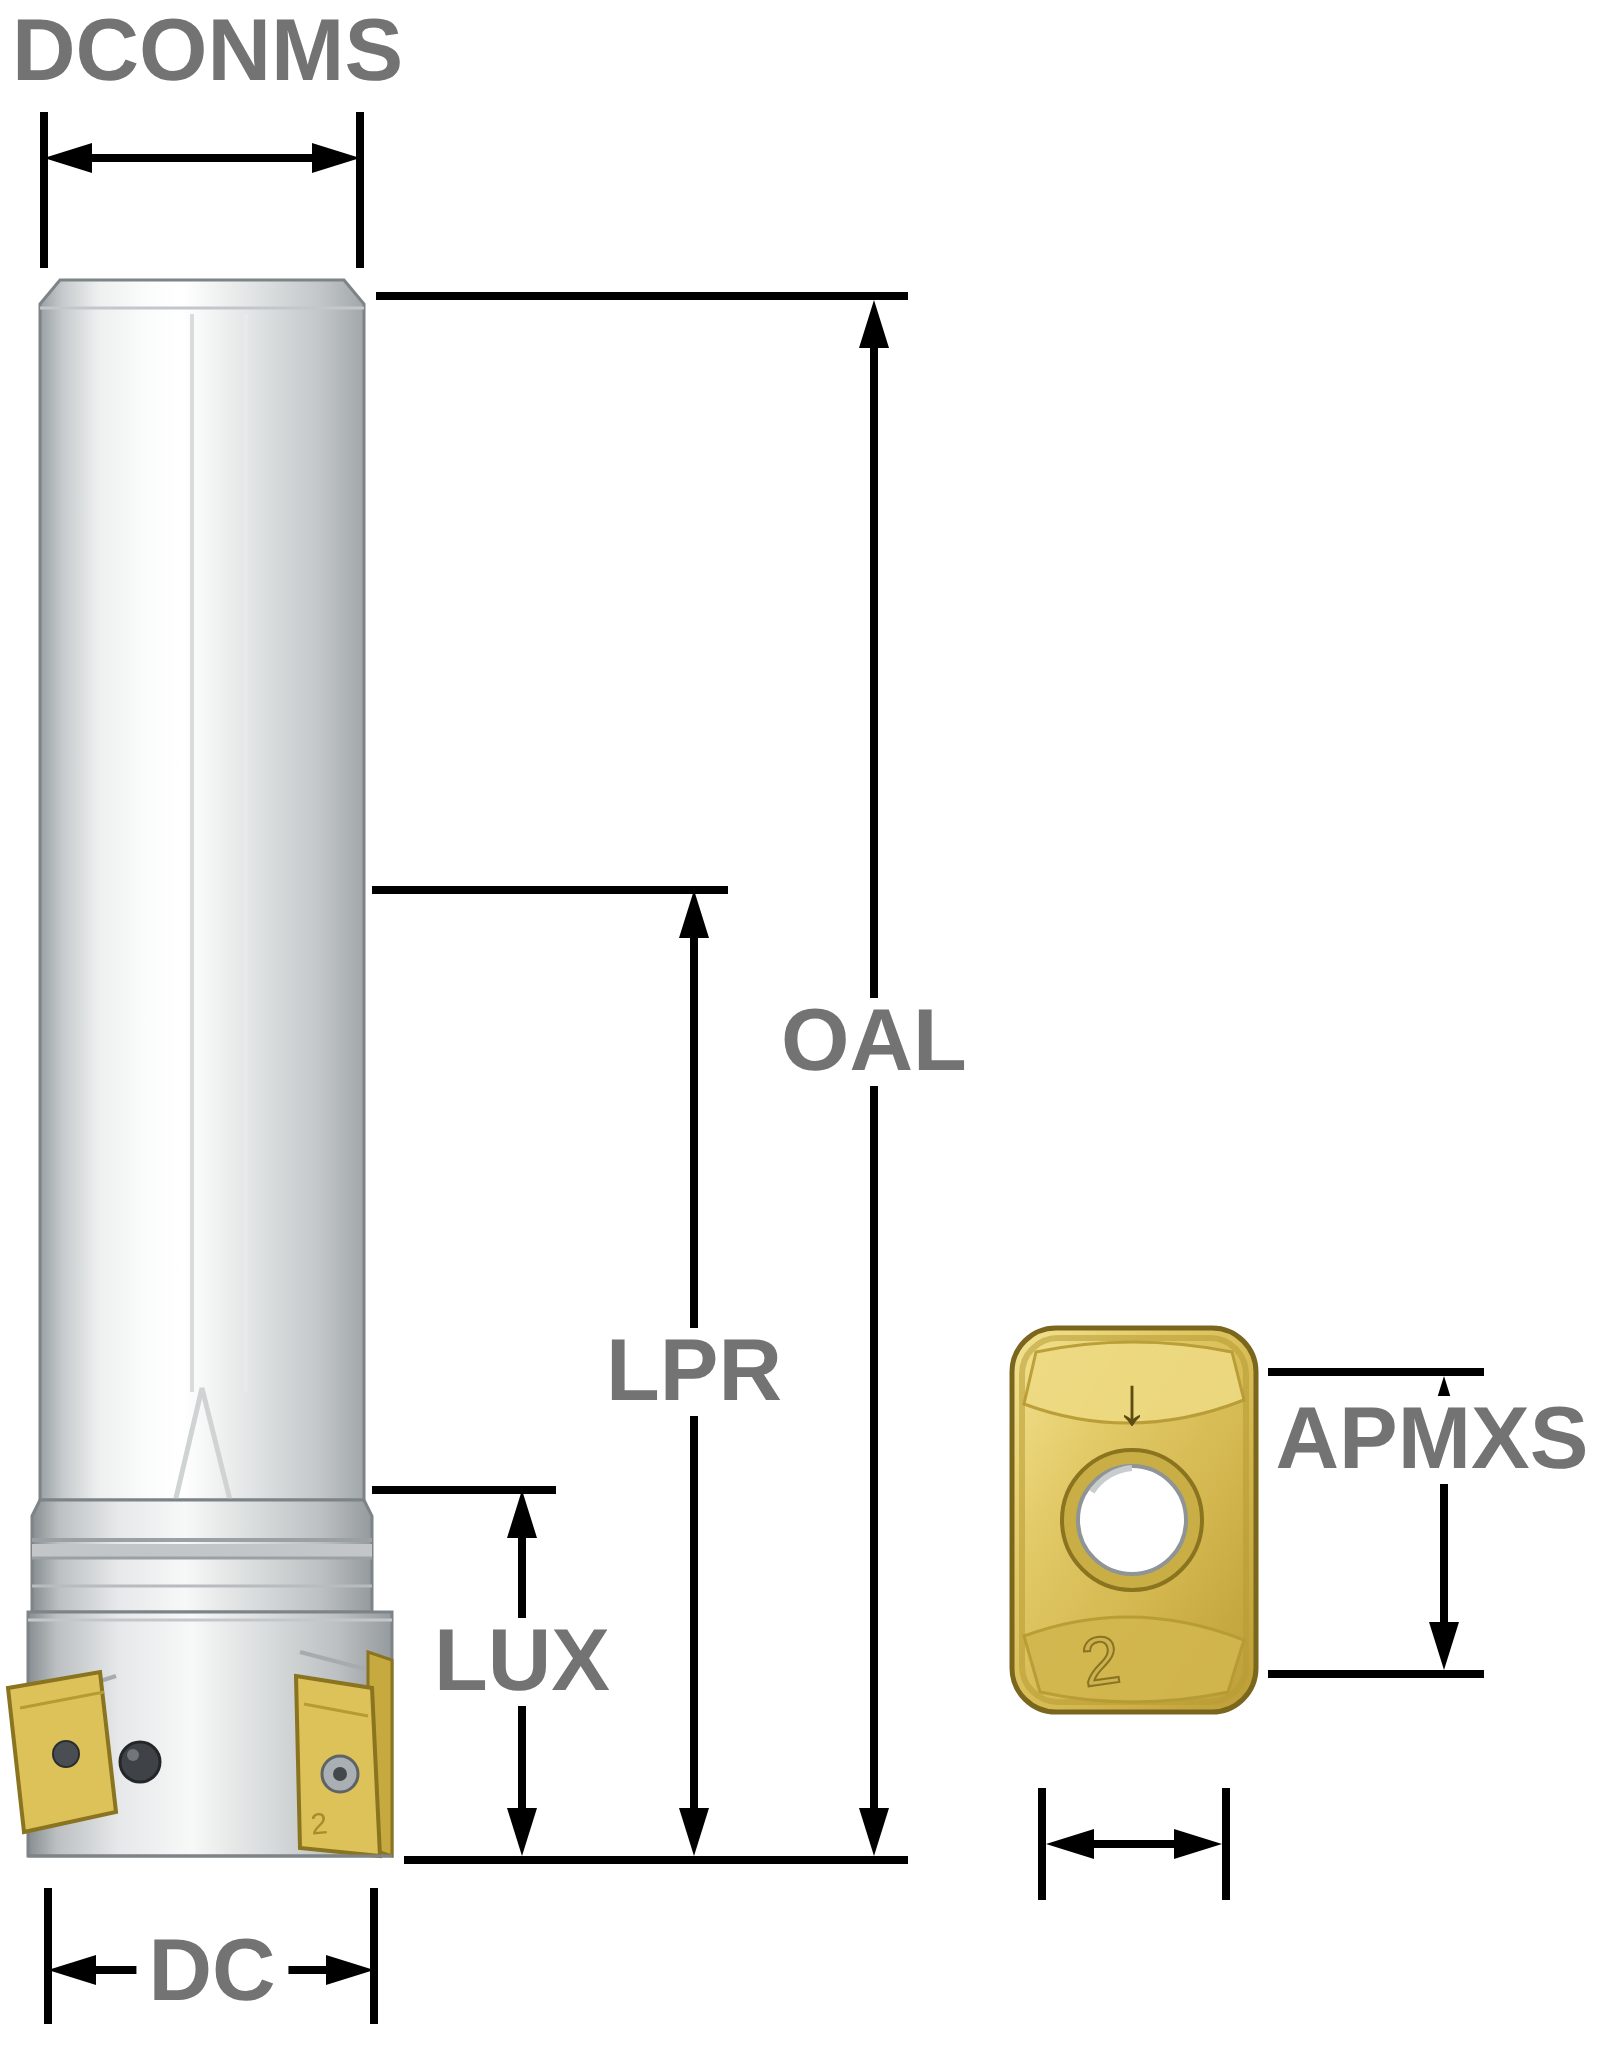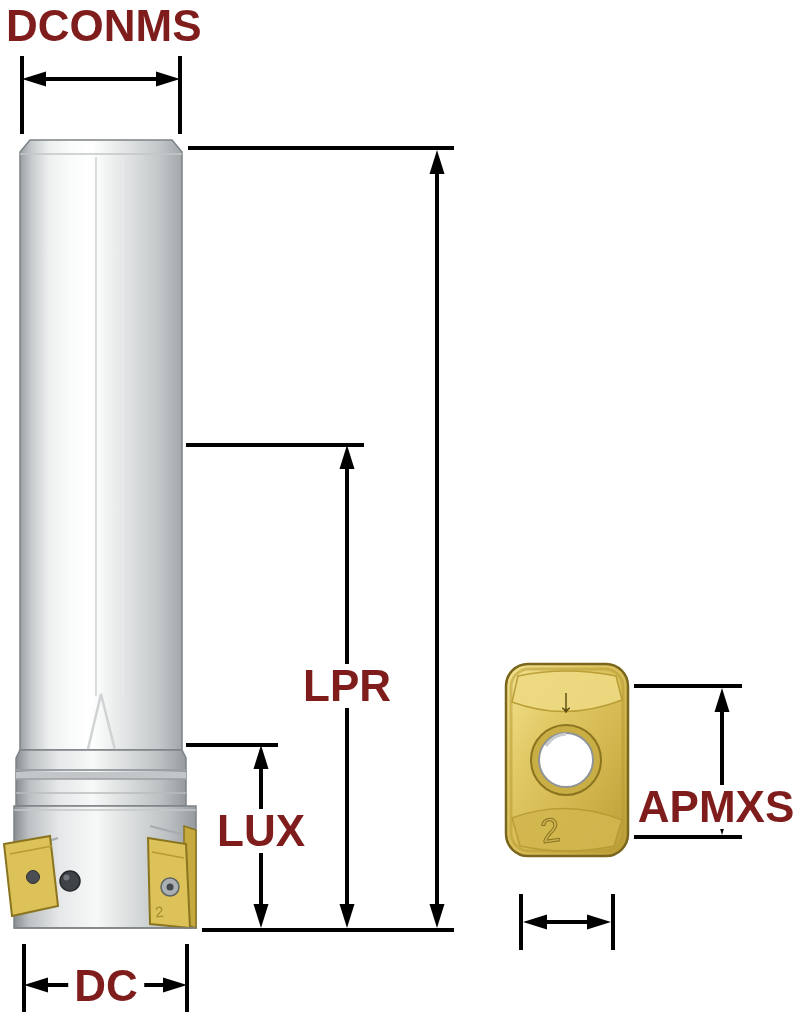--- a/index.html
+++ b/index.html
@@ -11,21 +11,21 @@
     font-family:"Liberation Sans", sans-serif;
   }
   #drawing { position:absolute; left:0; top:0; width:809px; height:1024px; }
   .dim-label {
     position:absolute;
     transform:translate(-50%,-50%);
     background:#ffffff;
     padding:0 6px;
     white-space:nowrap;
     font:700 44px/1 "Liberation Sans", sans-serif;
-    color:#7f1d1d;
+    color:#737373;
   }
   .dim-label.tl { transform:none; padding:0; }
 </style>
 </head>
 <body>
 
 <div id="canvas">
 
   <svg id="drawing" viewBox="0 0 809 1024">
     <defs>
@@ -158,18 +158,19 @@
     <g stroke="#000" fill="#000">
       <line x1="521" y1="894" x2="521" y2="950" stroke-width="4"></line>
       <line x1="613" y1="894" x2="613" y2="950" stroke-width="4"></line>
       <line x1="545" y1="922" x2="589" y2="922" stroke-width="4"></line>
       <polygon points="523,922 547,914.5 547,929.5" stroke="none"></polygon>
       <polygon points="611,922 587,914.5 587,929.5" stroke="none"></polygon>
     </g>
   </svg>
 
   <div class="dim-label tl" style="left:6px; top:4px">DCONMS</div>
+  <div class="dim-label" style="left:437px; top:521px">OAL</div>
   <div class="dim-label" style="left:347px; top:686px">LPR</div>
   <div class="dim-label" style="left:106px; top:986px">DC</div>
   <div class="dim-label" style="left:261px; top:831px">LUX</div>
-  <div class="dim-label" style="left:716px; top:807px">APMXS</div>
+  <div class="dim-label" style="left:716px; top:720px">APMXS</div>
 
 </div>
 
 </body></html>

